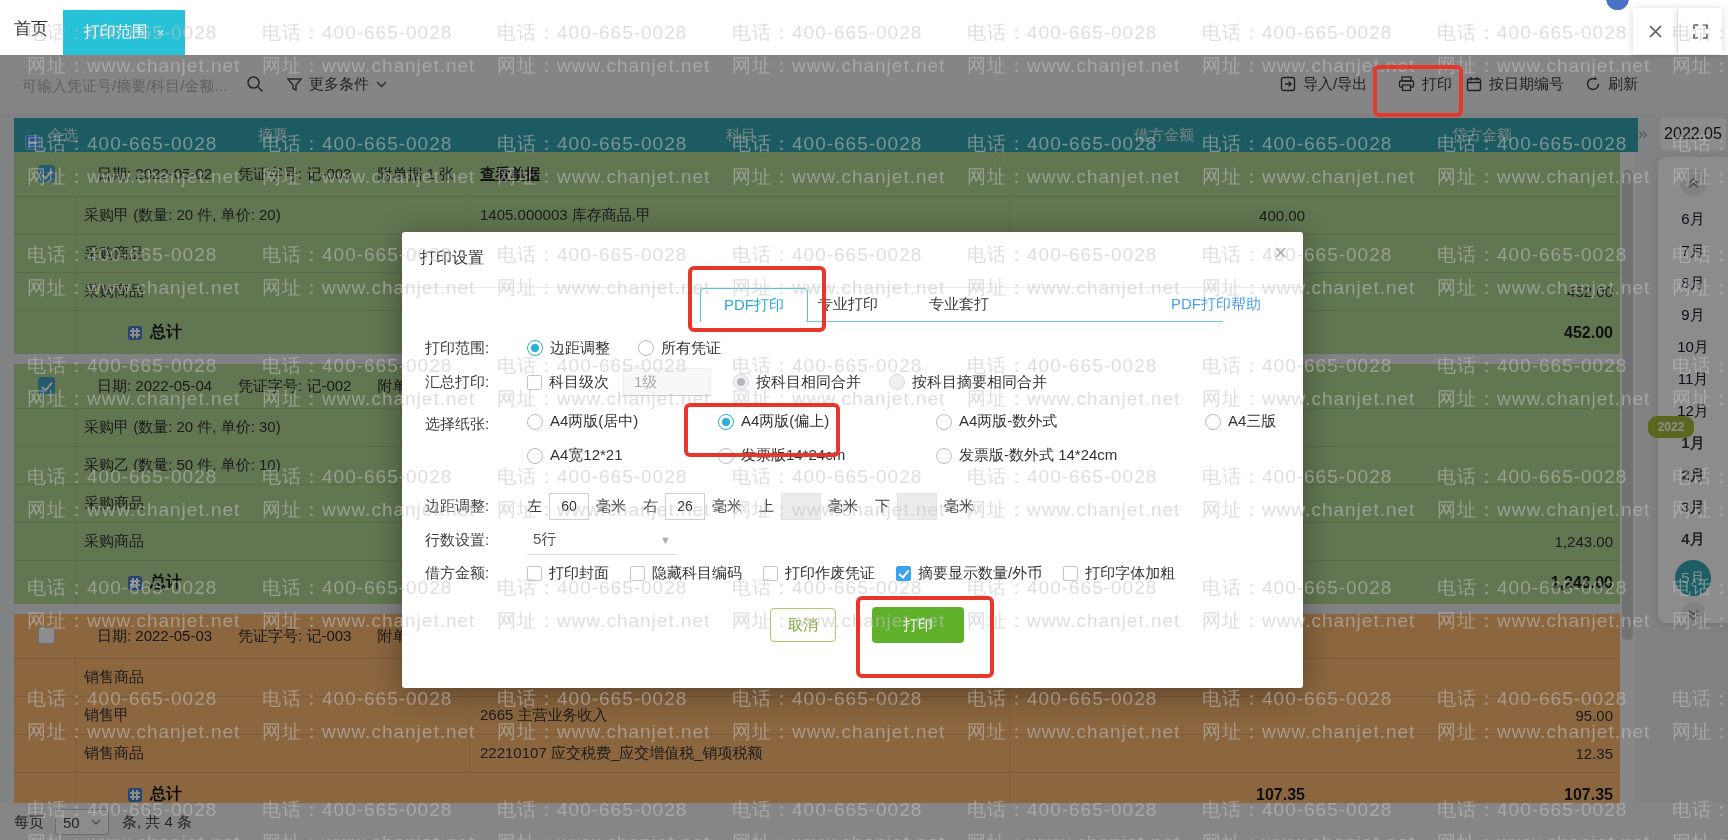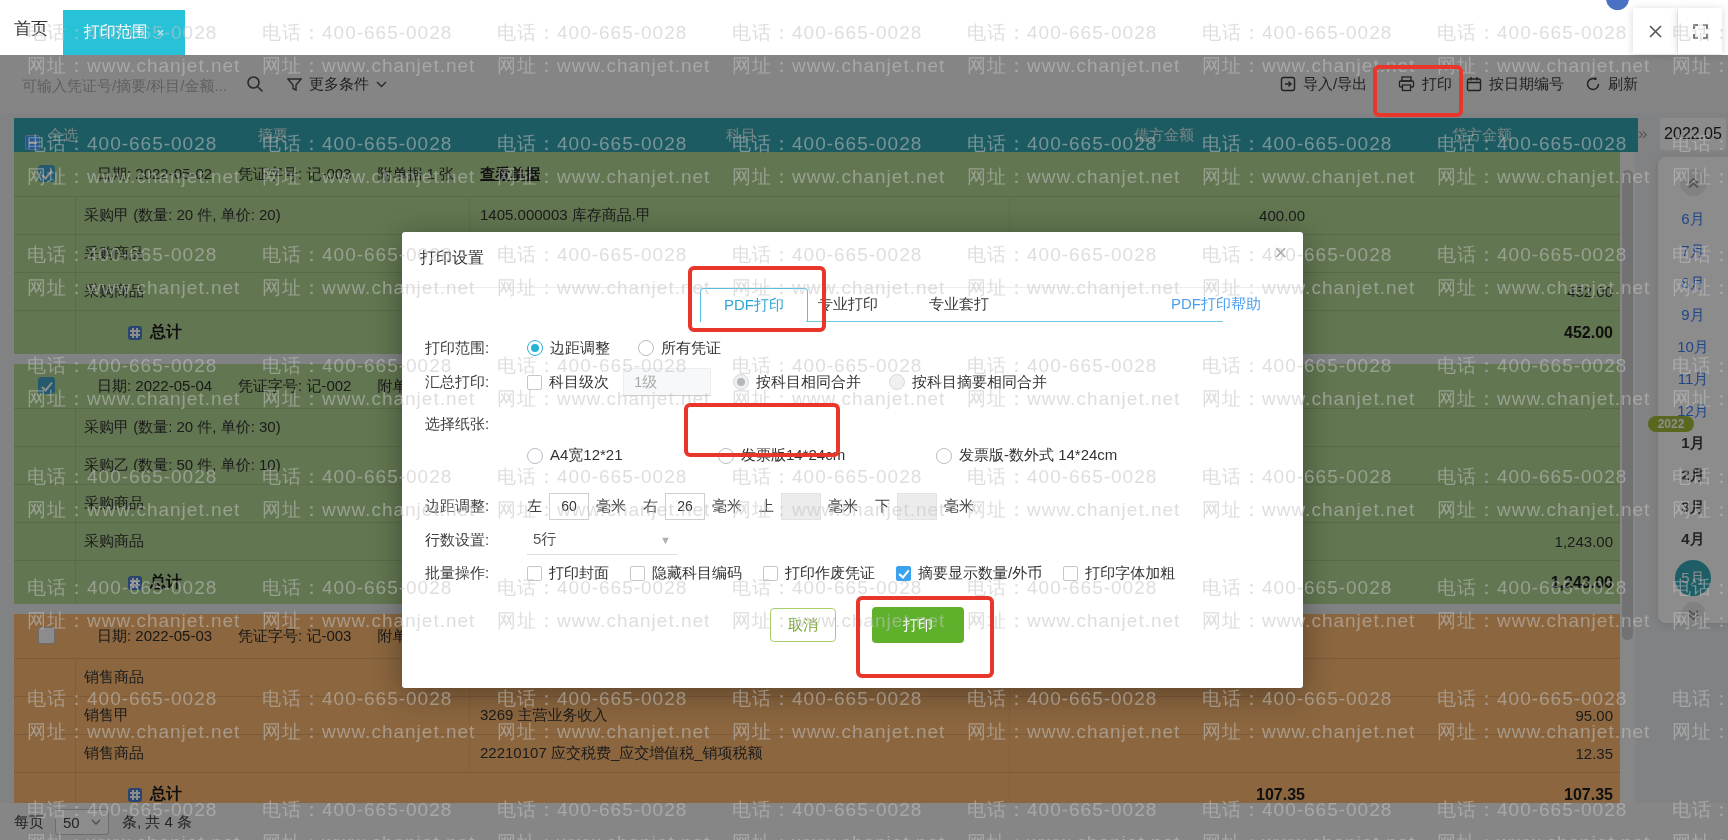--- a/index.html
+++ b/index.html
@@ -70,24 +70,24 @@
   
   .scroll-track{position:absolute;left:1620px;top:152px;width:15px;height:651px;background:#f6f6f6}
   .scroll-thumb{position:absolute;left:2px;top:18px;width:11px;height:470px;background:#cfcfcf;border-radius:5px}
   .collapse{position:absolute;left:1638px;top:124px;color:#9a9a9a;font-size:17px;cursor:pointer}
   .period{position:absolute;left:1660px;top:118px;width:66px;height:32px;background:#fff;border-radius:3px;
       display:flex;align-items:center;justify-content:center;font-size:16px;color:#222}
   .side-panel{position:absolute;left:1658px;top:157px;width:70px;height:466px;background:#fff;border-radius:8px 0 0 8px;
       box-shadow:0 2px 8px rgba(0,0,0,.12);display:flex;flex-direction:column;align-items:center}
   .circ-btn{width:27px;height:27px;border-radius:50%;background:#ebebeb;display:flex;align-items:center;justify-content:center;cursor:pointer;flex:none}
   .month{font-size:15px;cursor:pointer;line-height:1;flex:none}
-  .m-prev{color:#3b82f6}
+  .m-prev{color:#0f172a}
   .m-curr{color:#3f3f3f;font-weight:bold}
   .m-active{width:36px;height:36px;border-radius:50%;background:#35aabb;color:#fff;display:flex;align-items:center;justify-content:center;font-size:15px;cursor:pointer;flex:none}
-  .year-pill{position:absolute;left:-10px;top:259px;width:46px;height:16px;background:#a2bd37;color:#fff;border-radius:9px;
+  .year-pill{position:absolute;left:-10px;top:259px;width:46px;height:22px;background:#a2bd37;color:#fff;border-radius:9px;
       font-size:12px;display:flex;align-items:center;justify-content:center;font-weight:bold}
   
   .dim{position:absolute;left:0;top:55px;width:1728px;height:785px;background:rgba(0,0,0,.45);z-index:40}
   .wm{position:absolute;left:0;top:0;width:1728px;height:840px;z-index:60;pointer-events:none;overflow:hidden}
   .wm span{position:absolute;font-size:19px;color:rgba(195,195,195,.55);white-space:nowrap;letter-spacing:1px}
   .redbox{position:absolute;border:4px solid #e8362a;border-radius:6px;z-index:70}
   
   .dialog{position:absolute;left:402px;top:232px;width:901px;height:456px;background:#fff;border-radius:3px;
       box-shadow:0 6px 30px rgba(0,0,0,.35);z-index:50;font-size:15px}
   .dlg-title{position:absolute;left:18px;top:16px;font-size:16px;color:#333}
@@ -315,21 +315,21 @@
       <div class="g-row">
         <div></div>
         <div class="c-sum">销售商品</div>
         <div class="c-acc"></div>
         <div class="c-deb"></div>
         <div class="c-cre"></div>
       </div>
       <div class="g-row">
         <div></div>
         <div class="c-sum">销售甲</div>
-        <div class="c-acc">3269 主营业务收入</div>
+        <div class="c-acc">2665 主营业务收入</div>
         <div class="c-deb"></div>
         <div class="c-cre">95.00</div>
       </div>
       <div class="g-row">
         <div></div>
         <div class="c-sum">销售商品</div>
         <div class="c-acc">22210107 应交税费_应交增值税_销项税额</div>
         <div class="c-deb"></div>
         <div class="c-cre">12.35</div>
       </div>
@@ -435,20 +435,38 @@
         <span class="opt">
           <span class="rd dis"></span>
           <span>按科目摘要相同合并</span>
         </span>
       </div>
   </div>
 
   <div class="f-row" style="top:177px">
     <span class="f-label">选择纸张:</span>
   </div>
+  <div class="paper-row" id="paperRow1" style="top:177px">
+      <span class="opt pc1">
+        <span class="rd"></span>
+        <span>A4两版(居中)</span>
+      </span>
+      <span class="opt pc2">
+        <span class="rd sel"></span>
+        <span>A4两版(偏上)</span>
+      </span>
+      <span class="opt pc3">
+        <span class="rd"></span>
+        <span>A4两版-数外式</span>
+      </span>
+      <span class="opt pc4">
+        <span class="rd"></span>
+        <span>A4三版</span>
+      </span>
+    </div>
   <div class="paper-row" id="paperRow2" style="top:211px">
       <span class="opt pc1">
         <span class="rd"></span>
         <span>A4宽12*21</span>
       </span>
       <span class="opt pc2">
         <span class="rd"></span>
         <span>发票版14*24cm</span>
       </span>
       <span class="opt pc3">
@@ -485,21 +503,21 @@
 
   <div class="f-row" style="top:293px">
     <span class="f-label">行数设置:</span>
     <div class="rows-select">
       <span>5行</span>
       <span class="caret">▼</span>
     </div>
   </div>
 
   <div class="f-row" style="top:326px">
-    <span class="f-label">批量操作:</span>
+    <span class="f-label">借方金额:</span>
     <div id="otherOpts" style="display:flex;gap:21px">
         <span class="opt">
           <span class="cb"></span>
           <span>打印封面</span>
         </span>
         <span class="opt">
           <span class="cb"></span>
           <span>隐藏科目编码</span>
         </span>
         <span class="opt">

